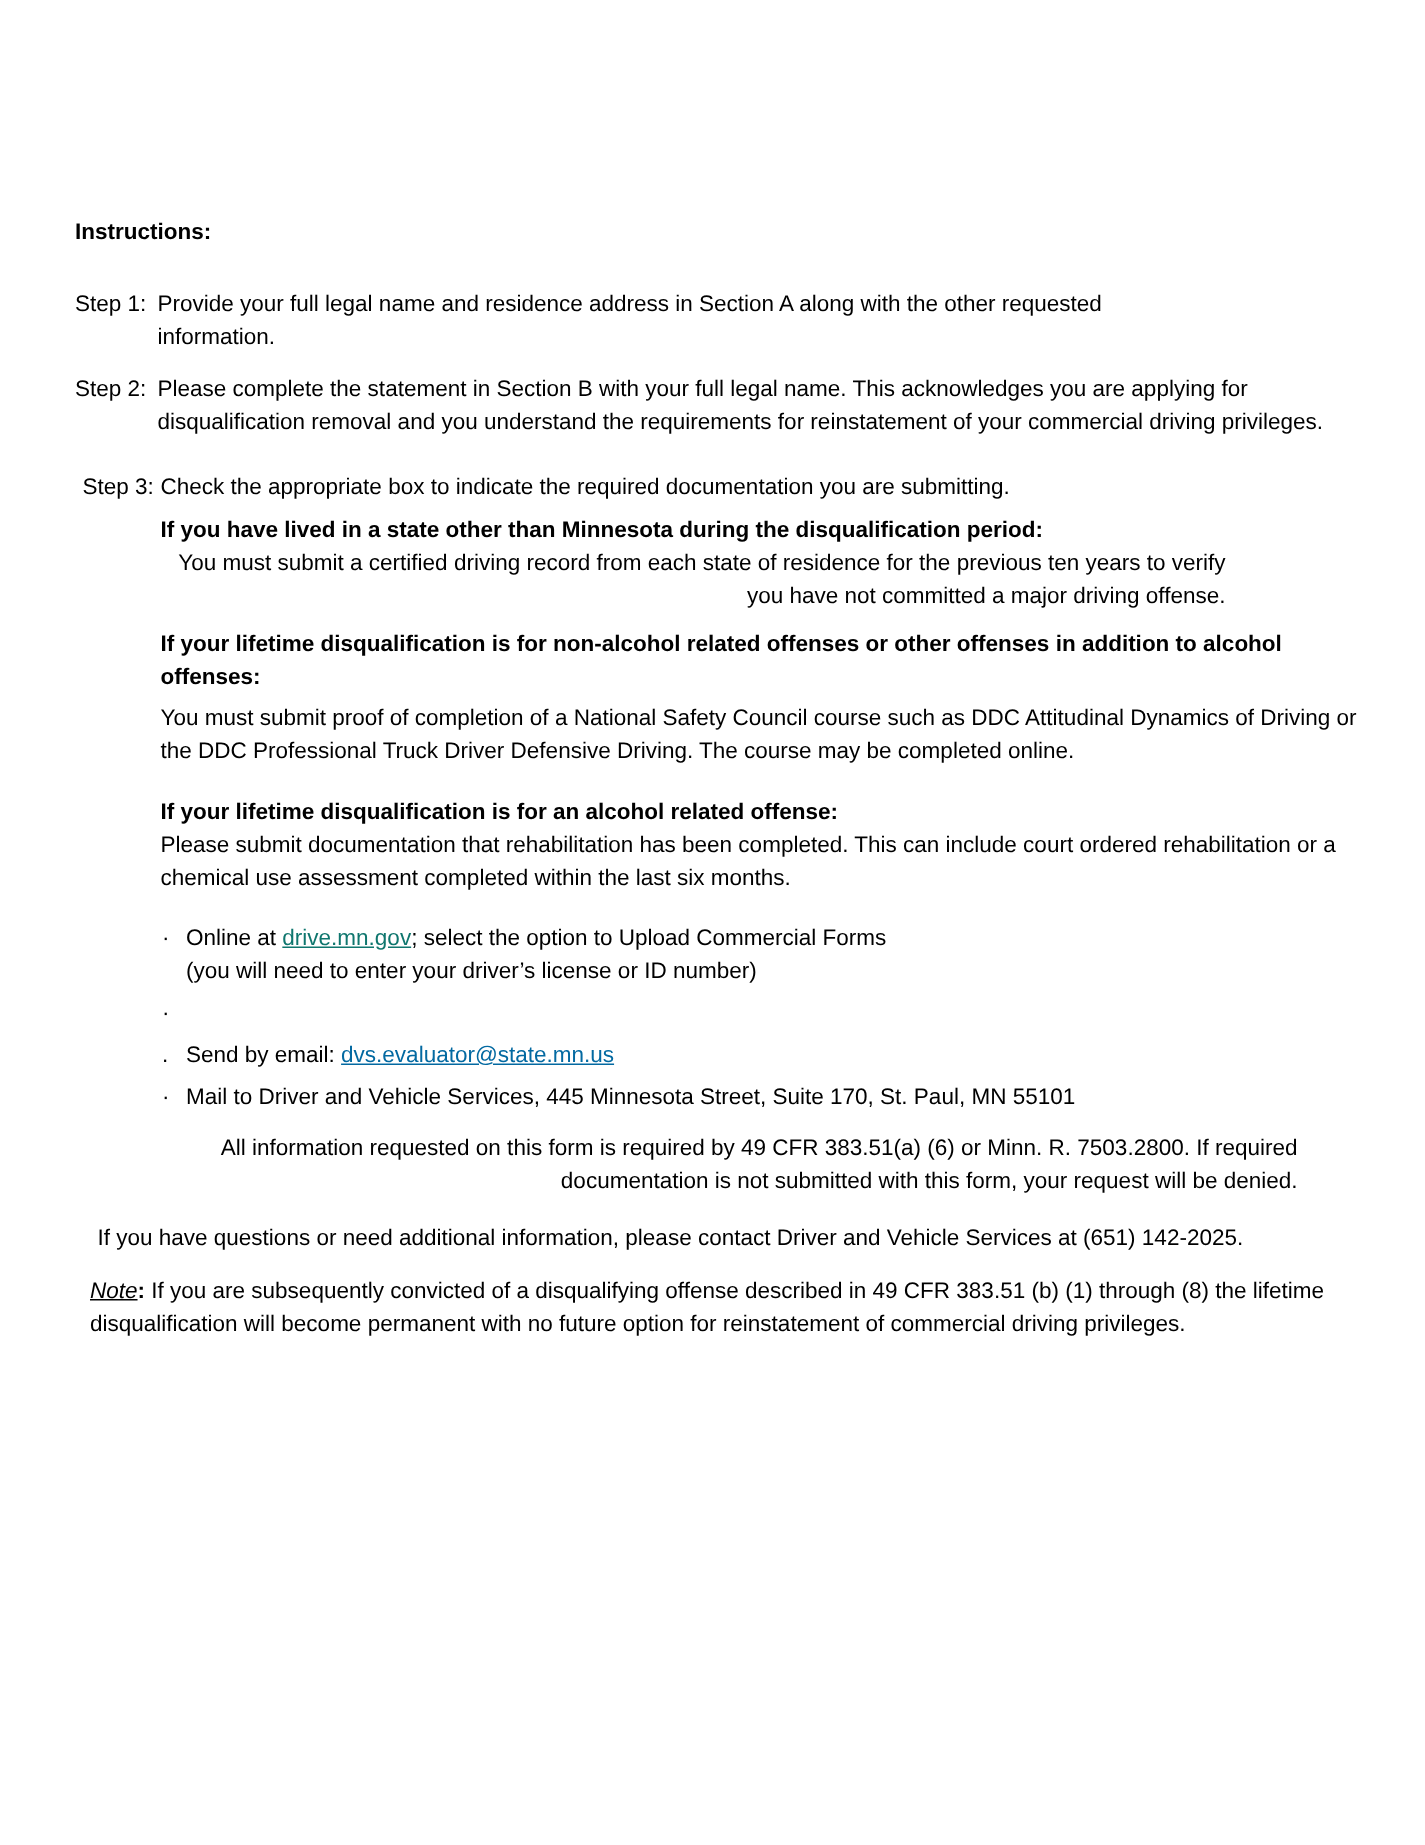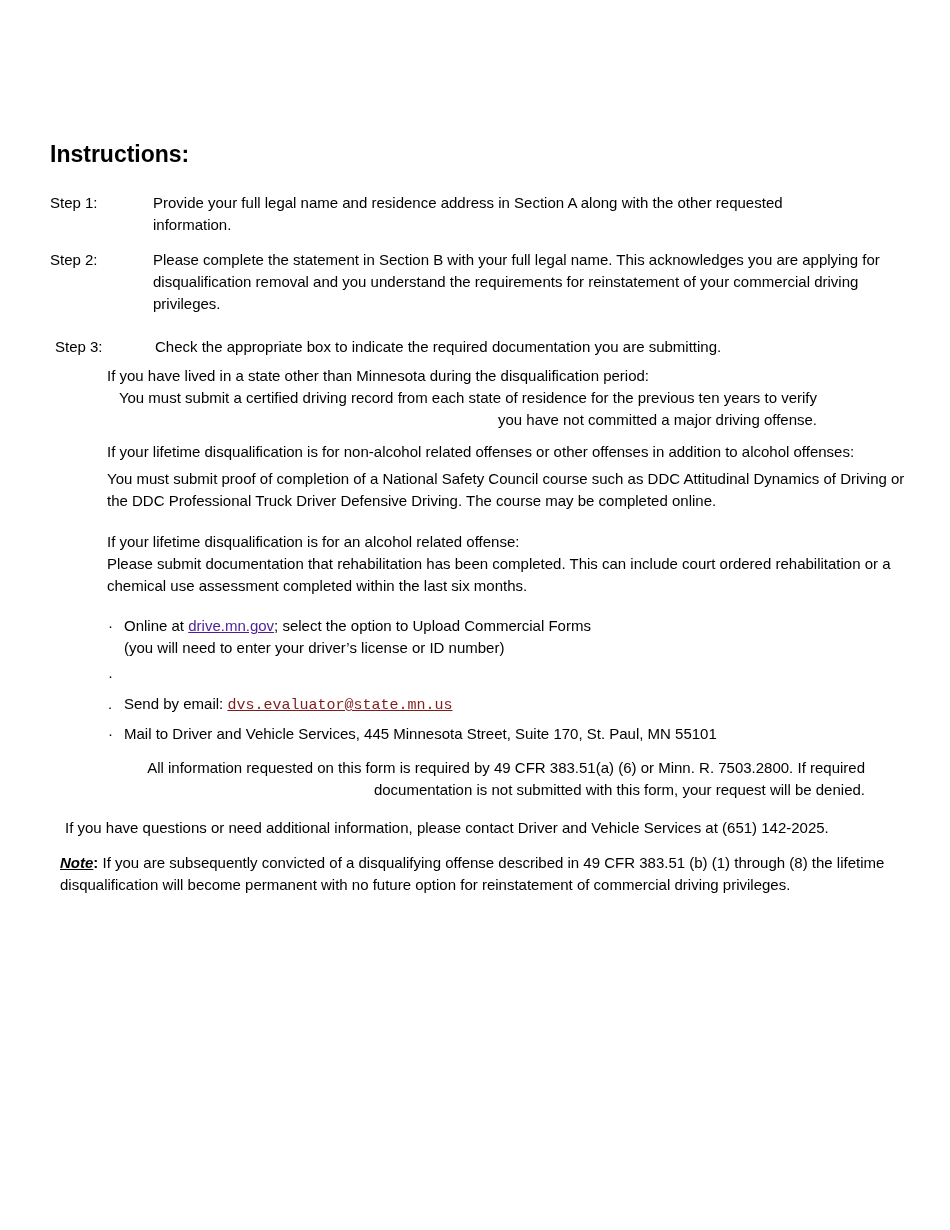--- a/index.html
+++ b/index.html
@@ -16,44 +16,44 @@
   }
   .page {
     box-sizing: border-box;
     width: 950px;
     height: 1230px;
     padding: 0 34px 0 50px;
     position: relative;
   }
   h1.doc-title {
     margin: 141px 0 24px 0;
-    font-size: 23px;
+    font-size: 15px;
     line-height: 27px;
     font-weight: bold;
   }
   .step {
     display: flex;
     align-items: flex-start;
   }
   .step-label {
     flex: 0 0 55px;
     white-space: nowrap;
   }
-  .step-text { max-width: 812px; margin-left: 48px; }
+  .step-text { max-width: 812px; }
   .step1 { margin-top: 0; }
   .step1 .step-text { max-width: 700px; }
   .step2 { margin-top: 13px; }
   .step3 { margin-top: 21px; margin-left: 5px; }
   .step3 .step-label { flex-basis: 52px; }
   .step4 { margin-top: 16px; margin-left: 2px; }
   .sub-block { margin-left: 57px; max-width: 809px; }
   .sub1 { margin-top: 7px; }
   .sub2 { margin-top: 10px; }
   .sub3 { margin-top: 19px; }
-  .sub-heading { font-weight: normal; }
+  .sub-heading { font-weight: bold; }
   .sub2 .sub-body { margin-top: 5px; }
   .sub1 .sub-body { max-width: 710px; text-align: right; }
   ul.methods {
     list-style: none;
     margin: 18px 0 0 58px;
     padding: 0;
     max-width: 800px;
   }
   ul.methods li {
     display: flex;
@@ -64,21 +64,21 @@
     flex: 0 0 16px;
     text-align: left;
   }
   .bullet.baseline { font-size: 15px; }
   a.doc-link { text-decoration: underline; cursor: pointer; }
   .notice { margin-left: 15px; max-width: 800px; }
   .notice-required { margin-top: 12px; text-align: right; }
   .notice-questions { margin-top: 16px; max-width: 852px; }
   .note-para { margin-top: 13px; margin-left: 10px; max-width: 852px; }
   .note-label {
-    font-weight: bold;
+    font-weight: normal;
     font-style: italic;
     text-decoration: underline;
   }
   .note-colon { font-weight: bold; }
 </style>
 </head>
 <body>
 
 <div class="page">
 
@@ -111,30 +111,30 @@
 
   <div class="sub-block sub3">
     <div class="sub-heading">If your lifetime disqualification is for an alcohol related offense:</div>
     <div class="sub-body">Please submit documentation that rehabilitation has been completed. This can include court ordered rehabilitation or a chemical use assessment completed within the last six months.</div>
   </div>
 
 
   <ul class="methods">
     <li>
       <span class="bullet">·</span>
-      <span>​<span>Online at </span><a class="doc-link" id="link-drive" style="color: #4c1d95;">drive.mn.gov</a><span>; select the option to Upload Commercial Forms</span><br>
+      <span>​<span>Online at </span><a class="doc-link" id="link-drive" style="color: #0f766e;">drive.mn.gov</a><span>; select the option to Upload Commercial Forms</span><br>
         <span>(you will need to enter your driver’s license or ID number)</span>
       </span>
     </li>
     <li>
       <span class="bullet">·</span>
     </li>
     <li>
       <span class="bullet baseline">.</span>
-      <span>​<span>Send by email: </span><a class="doc-link" id="link-email" style="color: #7f1d1d; font-family: Liberation Mono, monospace;">dvs.evaluator@state.mn.us</a></span>
+      <span>​<span>Send by email: </span><a class="doc-link" id="link-email" style="color: #0369a1;">dvs.evaluator@state.mn.us</a></span>
     </li>
     <li>
       <span class="bullet">·</span>
       <span>Mail to Driver and Vehicle Services, 445 Minnesota Street, Suite 170, St. Paul, MN 55101</span>
     </li>
   </ul>
 
   <div class="notice notice-required">All information requested on this form is required by 49 CFR 383.51(a) (6) or Minn. R. 7503.2800. If required documentation is not submitted with this form, your request will be denied.</div>
 
   <div class="notice notice-questions">If you have questions or need additional information, please contact Driver and Vehicle Services at (651) 142-2025.</div>

